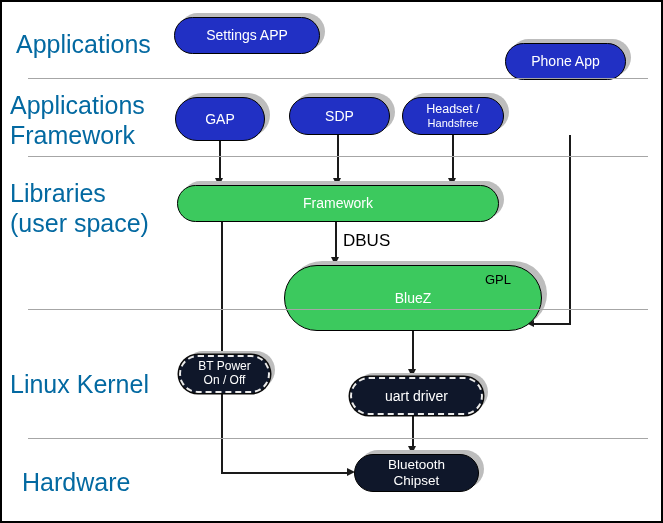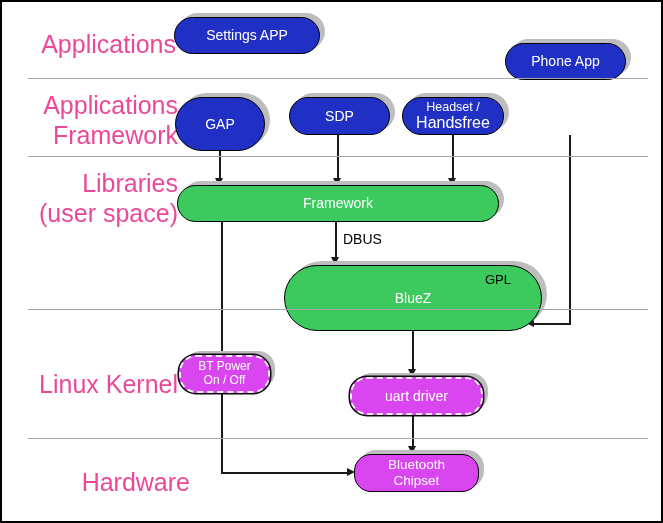--- a/index.html
+++ b/index.html
@@ -5,67 +5,67 @@
   html,body{margin:0;padding:0;background:#fff;}
   .canvas{
     position:relative;width:663px;height:523px;box-sizing:border-box;
     border:2px solid #000;background:#fff;overflow:hidden;
     font-family:"Liberation Sans",sans-serif;
   }
   
   .hr{position:absolute;left:26px;width:620px;height:1px;background:#a6a6a6;z-index:4;}
   
   .layer-label{
-    position:absolute;color:#ec4899;font-size:25px;line-height:30px;
-    text-align:right;white-space:pre-line;z-index:1;
+    position:absolute;color:#0369a1;font-size:25px;line-height:30px;
+    text-align:left;white-space:pre-line;z-index:1;
   }
   
   .pill{
     position:absolute;box-sizing:border-box;border:1.5px solid #000;border-radius:999px;
     color:#fff;display:flex;flex-direction:column;align-items:center;justify-content:center;
     text-align:center;font-size:14px;line-height:1.15;white-space:pre-line;
     box-shadow:5px -4px 0 0 #bdbdbd;z-index:3;
   }
   .blue{background:#2130c4;}
   .green{background:#3cc95e;}
-  .red{background:#d946ef;border-radius:17px;}
+  .red{background:#0f172a;}
   .dashed{
     border:2px dashed #ececec;
     box-shadow:0 0 0 1.5px #0a0a0a,5px -4px 0 0 #bdbdbd;
   }
   .headset-l1{font-size:12.5px;}
-  .headset-l2{font-size:16px;}
+  .headset-l2{font-size:11px;}
   .small-text{font-size:12px;}
   .mid-text{font-size:13.5px;text-align:center;}
   .gpl{
     position:absolute;top:7px;right:30px;color:#000;font-size:13px;line-height:1;
   }
   
   .vline{position:absolute;width:2px;background:#1a1a1a;z-index:2;}
   .hline{position:absolute;height:2px;background:#1a1a1a;z-index:2;}
   .ah{position:absolute;width:0;height:0;z-index:2;}
   .ah-down{border-left:4.5px solid transparent;border-right:4.5px solid transparent;border-top:8px solid #1a1a1a;}
   .ah-left{border-top:4.5px solid transparent;border-bottom:4.5px solid transparent;border-right:8px solid #1a1a1a;}
   .ah-right{border-top:4.5px solid transparent;border-bottom:4.5px solid transparent;border-left:8px solid #1a1a1a;}
-  .edge-label{position:absolute;color:#000;font-size:14px;z-index:3;}
+  .edge-label{position:absolute;color:#000;font-size:17px;z-index:3;}
 </style>
 </head>
 <body>
 
 <div class="canvas">
 
   <div class="hr" style="top:76px;"></div>
   <div class="hr" style="top:154px;"></div>
   <div class="hr" style="top:307px;"></div>
   <div class="hr" style="top:436px;"></div>
 
   <div class="layer-label" style="left:14px;top:27px;width:160px;">Applications</div>
   <div class="layer-label" style="left:8px;top:88px;width:168px;">Applications
 Framework</div>
-  <div class="layer-label" style="left:8px;top:166px;width:168px;">Libraries
+  <div class="layer-label" style="left:8px;top:176px;width:168px;">Libraries
 (user space)</div>
   <div class="layer-label" style="left:8px;top:367px;width:168px;">Linux Kernel</div>
   <div class="layer-label" style="left:20px;top:465px;width:168px;">Hardware</div>
 
   <div class="vline" style="left:217px;top:133px;height:44px;"></div>
   <div class="ah ah-down" style="left:213px;top:176px;"></div>
 
   <div class="vline" style="left:335px;top:133px;height:44px;"></div>
   <div class="ah ah-down" style="left:331px;top:176px;"></div>
 
@@ -86,21 +86,21 @@
 
   <div class="vline" style="left:410px;top:329px;height:39px;"></div>
   <div class="ah ah-down" style="left:406px;top:367px;"></div>
 
   <div class="vline" style="left:410px;top:413px;height:32px;"></div>
   <div class="ah ah-down" style="left:406px;top:444px;"></div>
 
   <div class="pill blue" style="left:172px;top:15px;width:146px;height:37px;">Settings APP</div>
   <div class="pill blue" style="left:503px;top:15px;width:121px;height:37px;margin-top:26px;">Phone App</div>
 
-  <div class="pill blue" style="left:173px;top:95px;width:90px;height:54px;">GAP</div>
+  <div class="pill blue" style="left:173px;top:95px;width:90px;height:44px;">GAP</div>
   <div class="pill blue" style="left:287px;top:95px;width:101px;height:38px;">SDP</div>
   <div class="pill blue" style="left:400px;top:95px;width:102px;height:38px;">
     <span class="headset-l1">Headset /</span>
     <span class="headset-l2">Handsfree</span>
   </div>
 
   <div class="pill green" style="left:175px;top:183px;width:322px;height:37px;">Framework</div>
 
   <div class="pill green" style="left:282px;top:263px;width:258px;height:66px;border-radius:33px;">
     <span>BlueZ</span>

